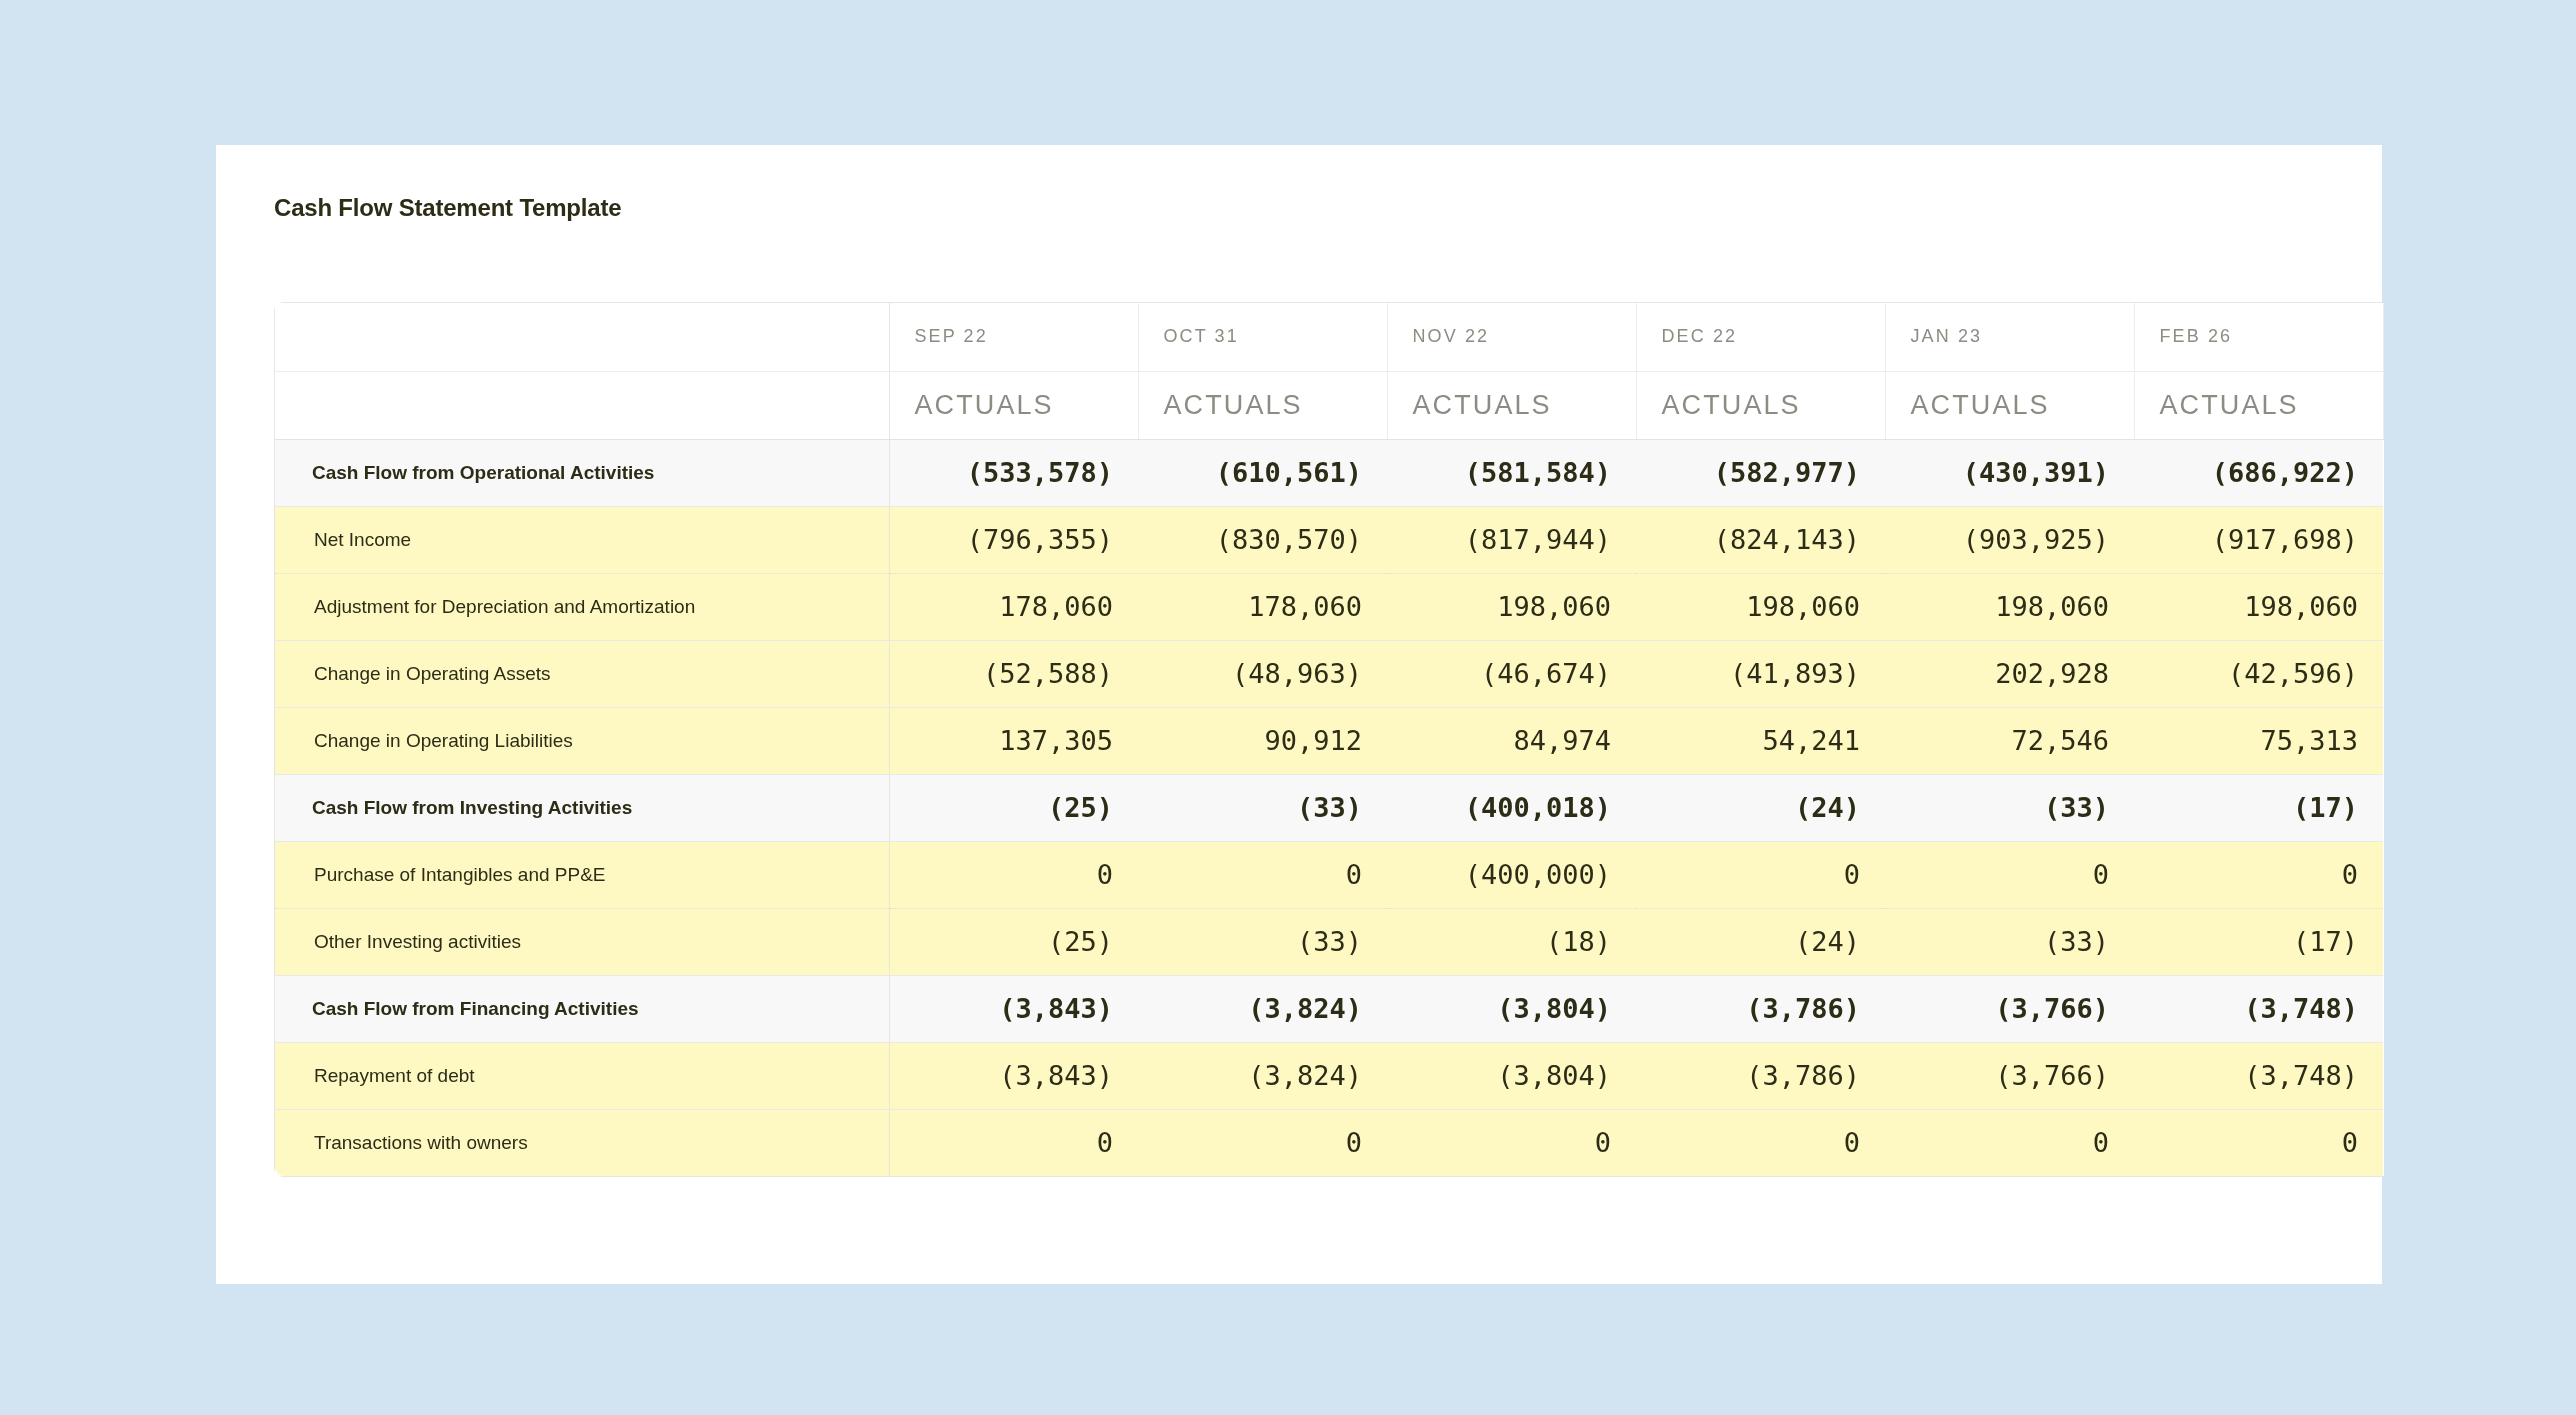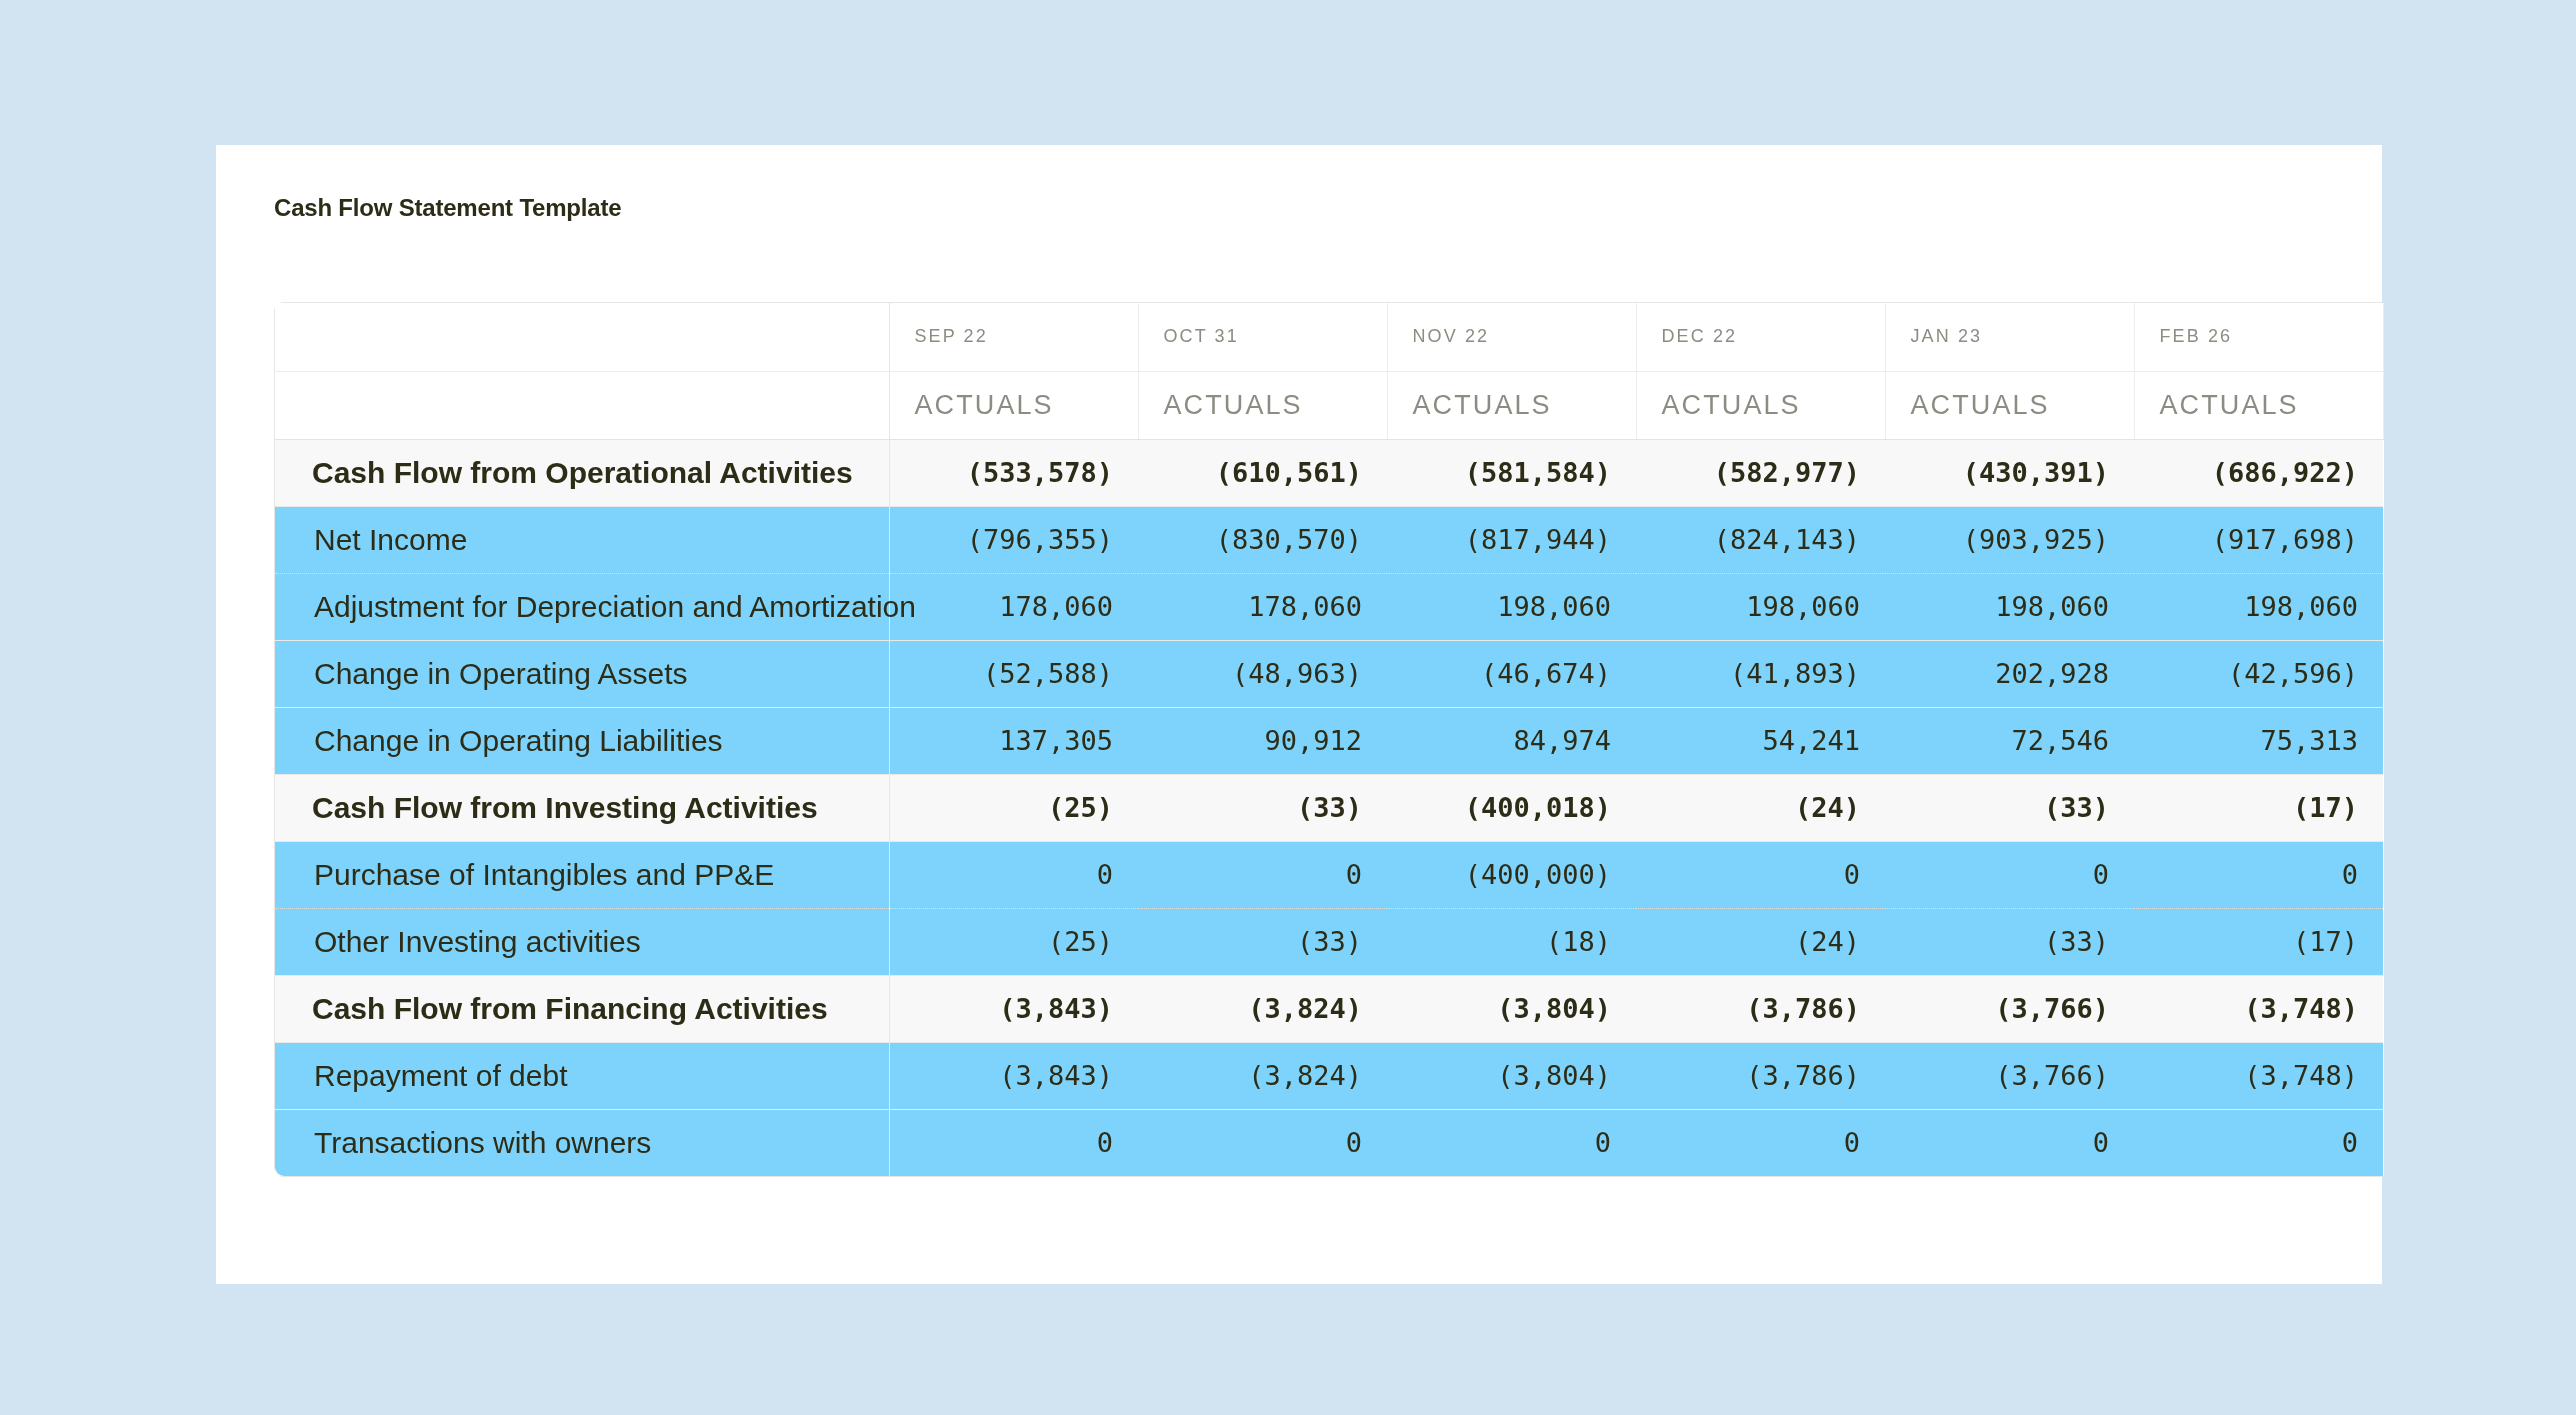--- a/index.html
+++ b/index.html
@@ -90,39 +90,39 @@
   thead tr.scenario-row th { border-bottom: 0.9px solid #e3e4e1; }
   thead tr.scenario-row th { font-size: 27px; }
 
   
   tbody tr { height: 67px; }
 
   tbody td.label-cell {
     padding: 0 25px 0 39px;
     text-align: left;
     vertical-align: middle;
-    font-size: 30px;
+    font-size: 19px;
     color: #2d2c16;
     white-space: nowrap;
     border-right: 0.9px solid #e6e7e4;
     box-sizing: border-box;
   }
 
   tbody td.val-cell {
     padding: 0 25px 0 0;
     text-align: right;
     vertical-align: middle;
     font-family: "DejaVu Sans Mono", monospace;
     font-size: 27px;
     color: #2d2c16;
     white-space: nowrap;
     box-sizing: border-box;
   }
 
-  tbody tr.row-sub  { background: #7dd3fc; }
+  tbody tr.row-sub  { background: #fef9c3; }
   tbody tr.row-sum  { background: #f7f8f7; }
 
   tbody tr.row-sum td.label-cell {
     font-weight: bold;
     padding-left: 37px;
   }
   tbody tr.row-sum td.val-cell { font-weight: bold; }
 
   tbody tr.sep-solid  > td { border-bottom: 0.9px solid #e9eae7; }
   tbody tr.sep-dotted > td { border-bottom: 0.9px dotted #dcdedb; }

